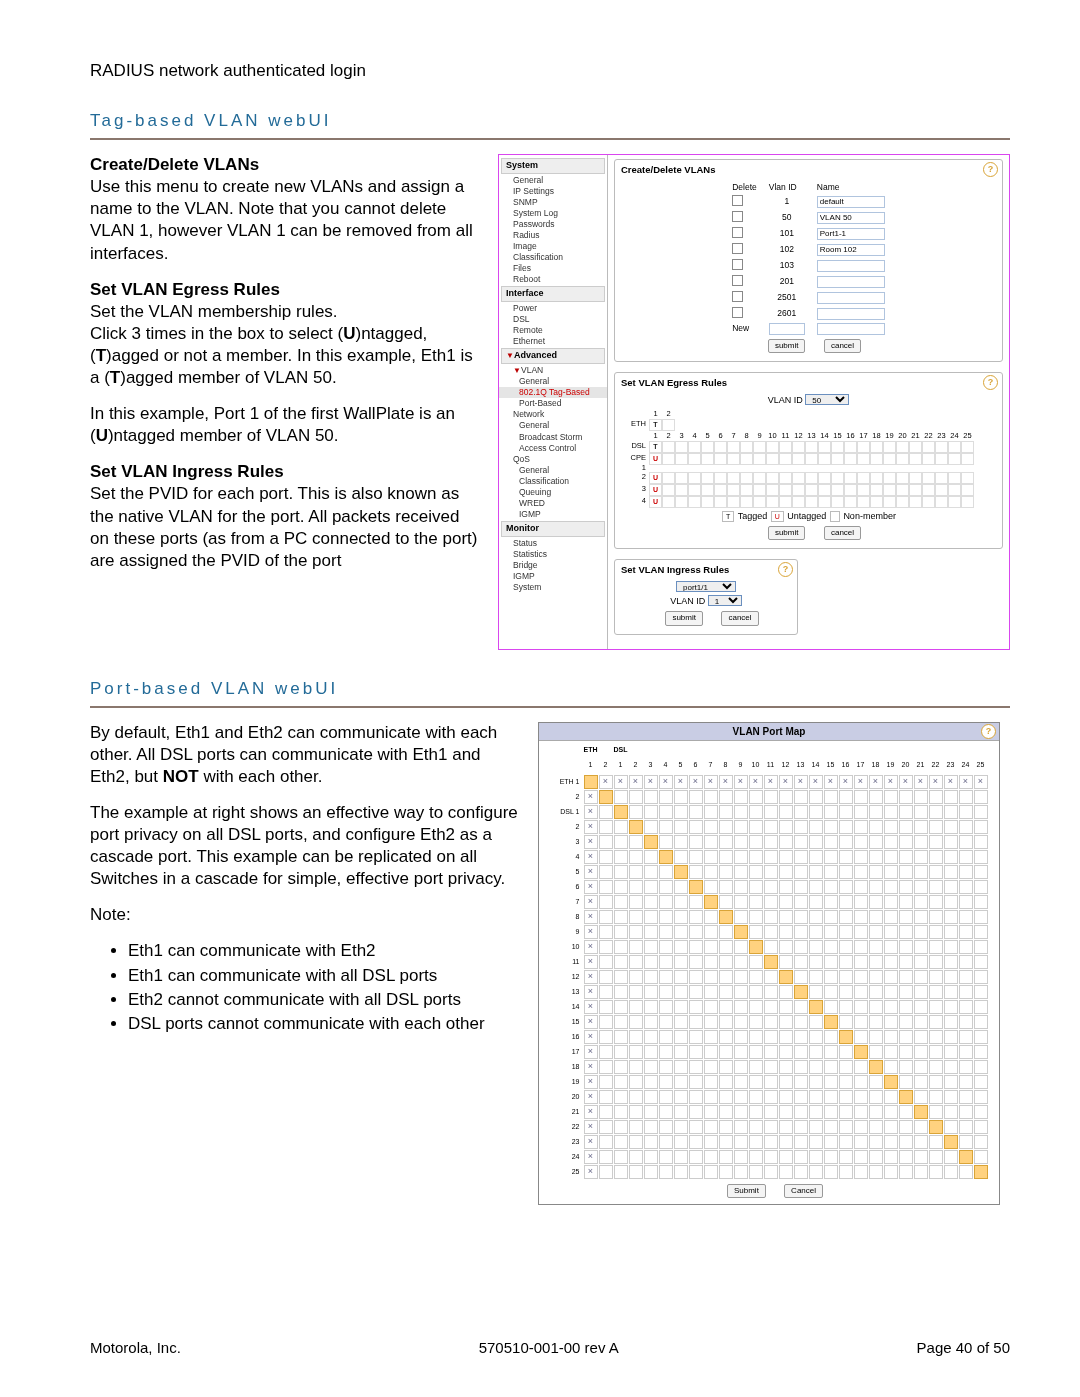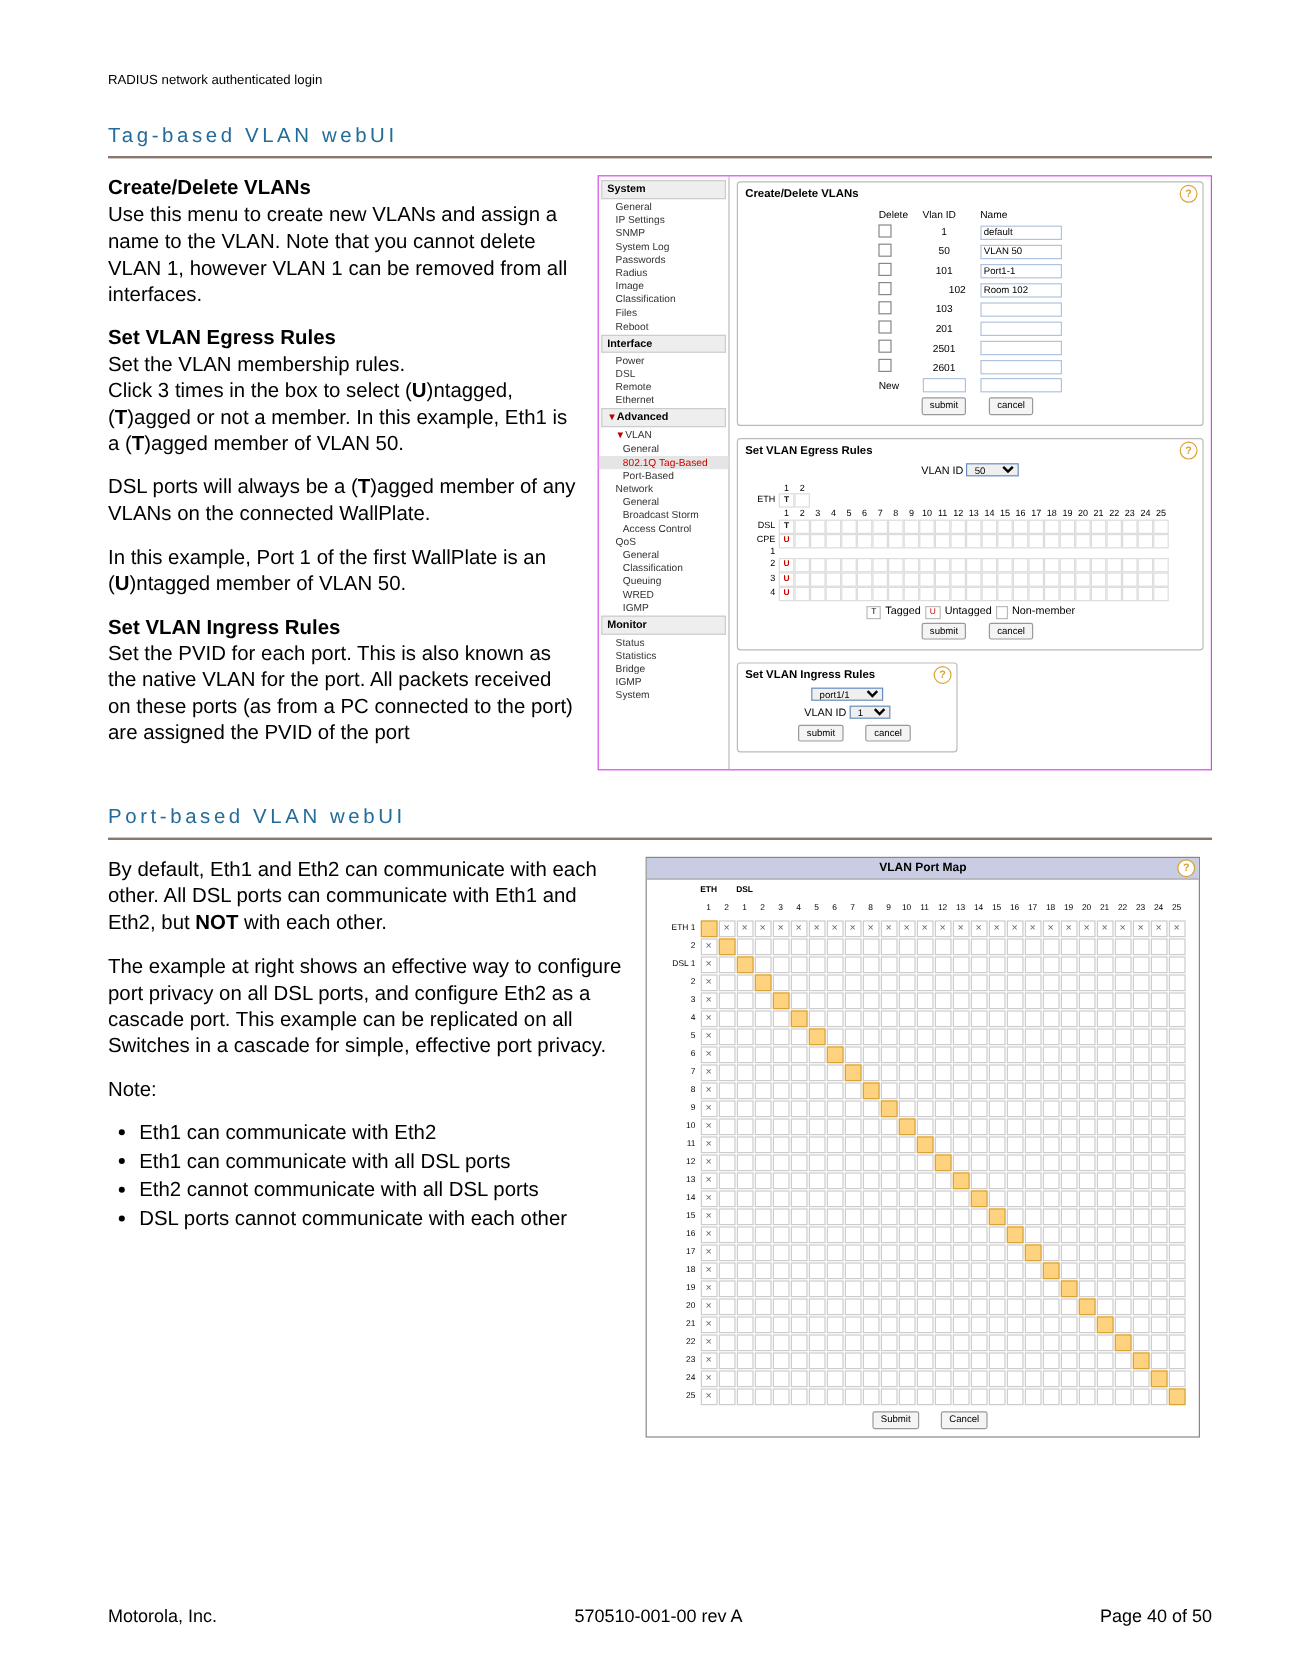--- a/index.html
+++ b/index.html
@@ -13,21 +13,21 @@
     font-size: 17px;
     line-height: 1.3;
   }
   .page {
     box-sizing: border-box;
     width: 1080px;
     height: 1397px;
     padding: 60px 70px 40px 90px;
     position: relative;
   }
-  .header-text { font-size: 11px; }
+  .header-text { font-size: 17px; }
   hr.section-rule {
     border: none;
     border-top: 2px solid #8a776d;
     margin: 6px 0 14px 0;
   }
   .section-title {
     color: #236b98;
     letter-spacing: 3px;
     font-size: 17px;
     margin-top: 28px;
@@ -40,21 +40,21 @@
   }
   .left-col { flex: 1 1 auto; max-width: 430px; }
   .right-col { flex: 0 0 auto; }
   .right-col-port { flex: 0 0 auto; }
   .para { margin: 0 0 14px 0; }
   .sub-heading { font-weight: bold; }
   ul.bullets {
     margin: 0 0 0 22px; padding: 0;
     list-style: disc;
   }
-  ul.bullets li { margin: 2px 4px; }
+  ul.bullets li { margin: 2px 16px; }
 
   
   .tag-shot {
     width: 510px;
     border: 1px solid #d946ef;
     font-size: 9px;
     display: flex;
     background: #fff;
   }
   .tag-shot .tree {
@@ -261,23 +261,20 @@
 
     <div class="left-col">
       <p class="para">
         <span class="sub-heading">Create/Delete VLANs</span><br>
         <span>Use this menu to create new VLANs and assign a name to the VLAN.  Note that you cannot delete VLAN 1, however VLAN 1 can be removed from all interfaces.</span>
       </p>
       <p class="para">
         <span class="sub-heading">Set VLAN Egress Rules</span><br>
         <span>Set the VLAN membership rules.</span><br>
         <span>Click 3 times in the box to select (</span><b>U</b><span>)ntagged, (</span><b>T</b><span>)agged or not a member.  In this example, Eth1 is a (</span><b>T</b><span>)agged member of VLAN 50.</span>
-      </p>
-      <p class="para">
-        <span>DSL ports will always be a (</span><b>T</b><span>)agged member of any VLANs on the connected WallPlate.</span>
       </p>
       <p class="para">
         <span>In this example, Port 1 of the first WallPlate is an (</span><b>U</b><span>)ntagged member of VLAN 50.</span>
       </p>
       <p class="para">
         <span class="sub-heading">Set VLAN Ingress Rules</span><br>
         <span>Set the PVID for each port.  This is also known as the native VLAN for the port.  All packets received on these ports (as from a PC connected to the port) are assigned the PVID of the port</span>
       </p>
     </div>
 
@@ -366,21 +363,21 @@
                     <td style="border:none;text-align:center">50</td>
                     <td style="border:none"><input class="vlan-name-input" value="VLAN 50" style=""></td>
                   </tr>
                   <tr>
                     <td style="border:none"><span class="chk"></span></td>
                     <td style="border:none;text-align:center">101</td>
                     <td style="border:none"><input class="vlan-name-input" value="Port1-1" style=""></td>
                   </tr>
                   <tr>
                     <td style="border:none"><span class="chk"></span></td>
-                    <td style="border:none;text-align:right">102</td>
+                    <td style="border:none;text-align:center">102</td>
                     <td style="border:none"><input class="vlan-name-input" value="Room 102" style=""></td>
                   </tr>
                   <tr>
                     <td style="border:none"><span class="chk"></span></td>
                     <td style="border:none;text-align:center">103</td>
                     <td style="border:none"><input class="vlan-name-input" value="" style=""></td>
                   </tr>
                   <tr>
                     <td style="border:none"><span class="chk"></span></td>
                     <td style="border:none;text-align:center">201</td>

